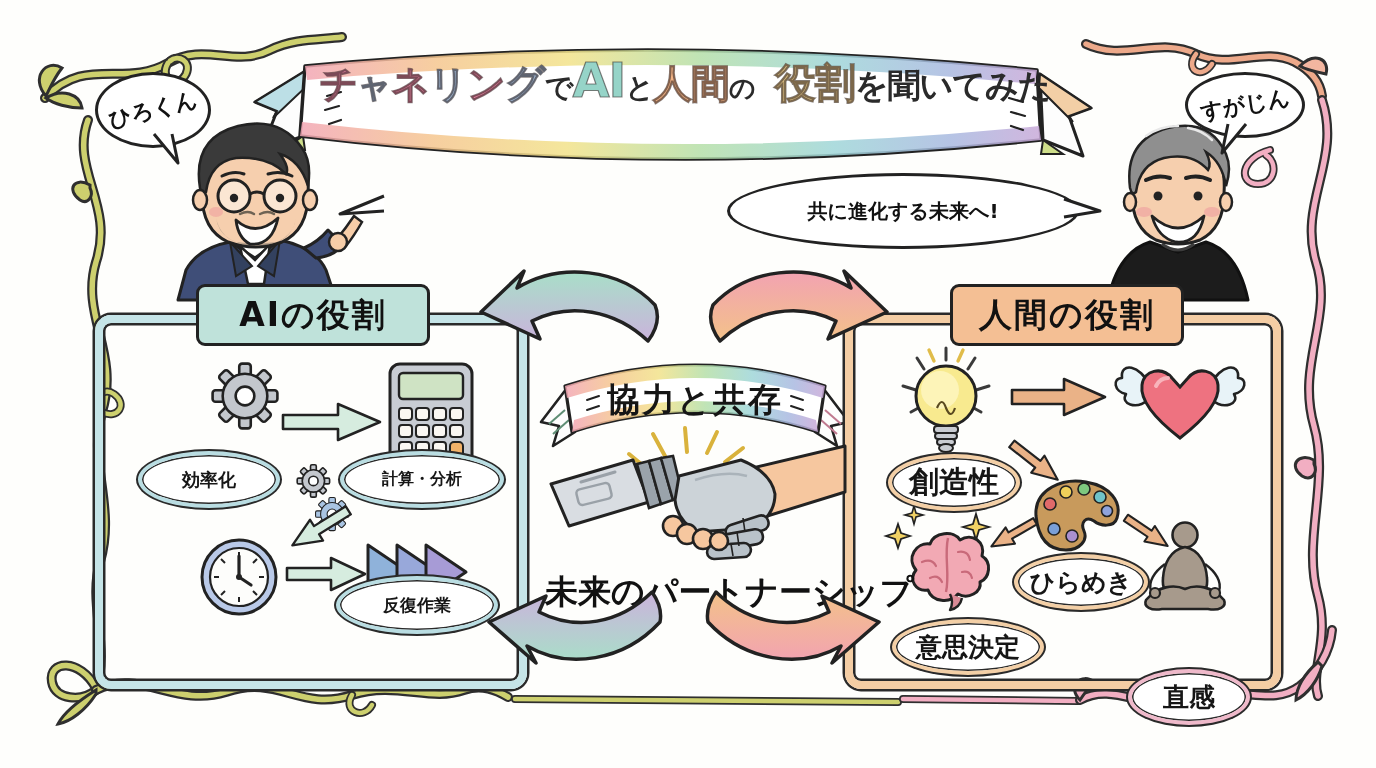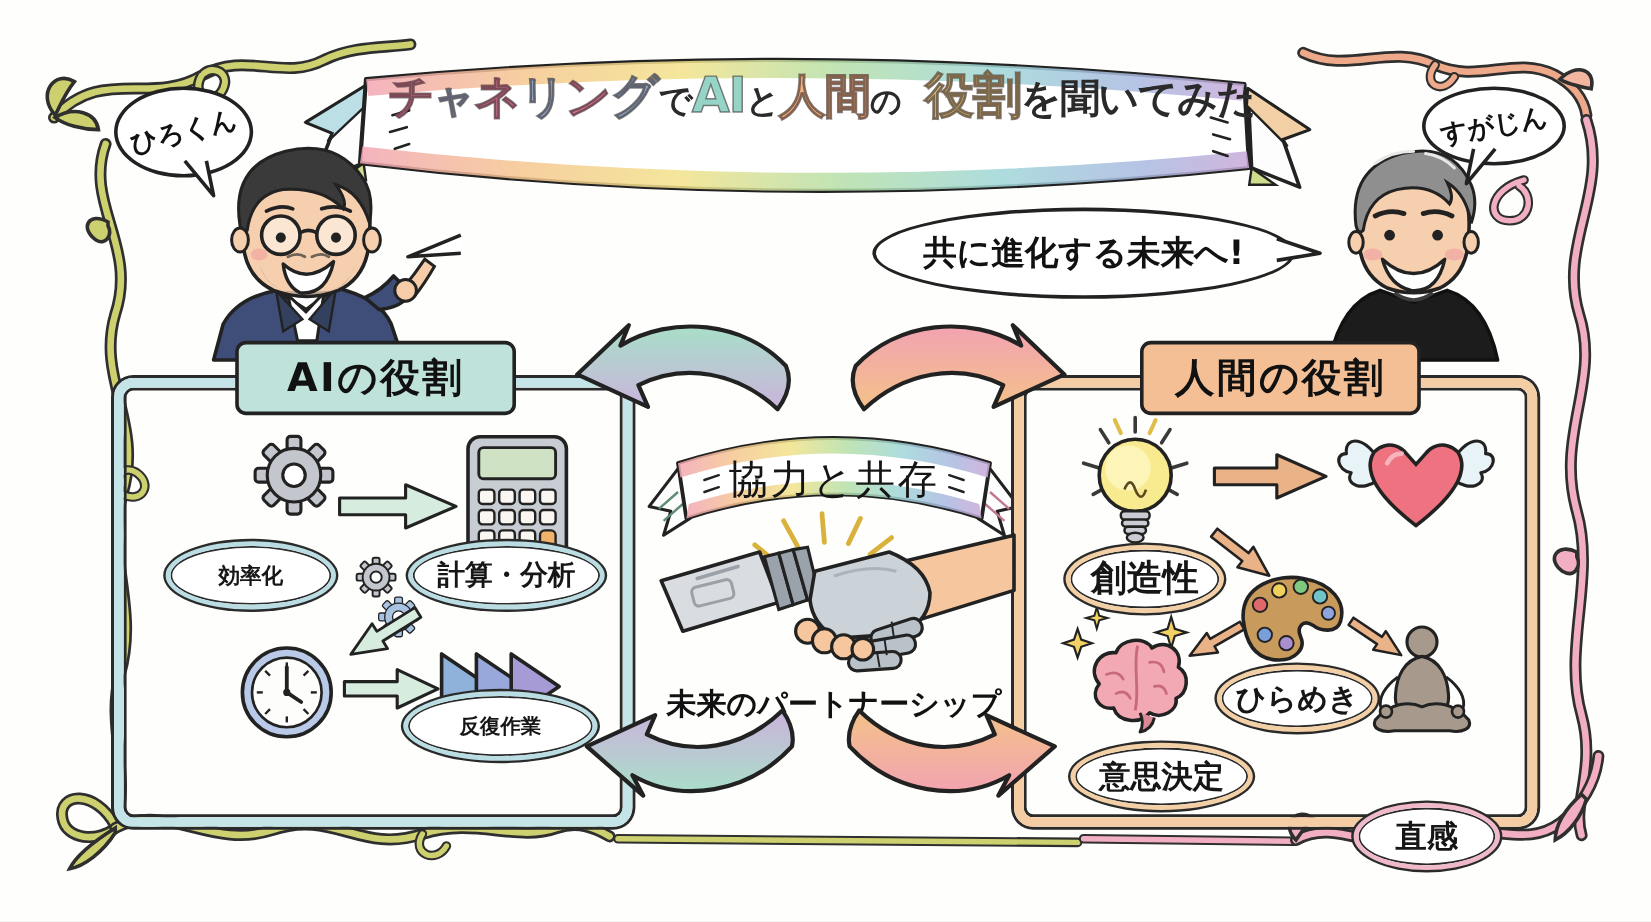--- a/index.html
+++ b/index.html
@@ -47,25 +47,25 @@
   .tail{position:absolute;z-index:7;}
 
   .title-wrap{
     position:absolute;z-index:3;display:flex;align-items:baseline;justify-content:center;
     white-space:nowrap;font-weight:700;letter-spacing:-1px;
   }
   .title-wrap span{display:inline-block;}
   .title-wrap span.outlined{-webkit-text-stroke:1.2px rgba(40,30,30,.55);}
 
   .caption{
-    position:absolute;z-index:4;text-align:center;font-weight:700;font-size:25px;color:#111;
+    position:absolute;z-index:4;text-align:center;font-weight:700;font-size:33px;color:#111;
     letter-spacing:0px;white-space:nowrap;
   }
   .banner-text{
-    position:absolute;z-index:4;text-align:center;font-weight:400;font-size:33px;color:#151515;
+    position:absolute;z-index:4;text-align:center;font-weight:700;font-size:33px;color:#151515;
     letter-spacing:2px;white-space:nowrap;
   }
   .quote{white-space:pre-line;line-height:1.32;}
 </style>
 </head>
 <body>
 
 <div class="canvas">
 
   <svg class="abs" style="left:0;top:0;z-index:1;" width="1376" height="768" viewBox="0 0 1376 768">
@@ -188,21 +188,21 @@
     </g>
   </svg>
   <div class="title-wrap" style="left:320px;top:52px;width:730px;height:58px;">
       <span class="outlined" style="color: rgb(226, 130, 158); font-size: 38px;">チ</span>
       <span class="outlined" style="color: rgb(163, 186, 214); font-size: 34px;">ャ</span>
       <span class="outlined" style="color: rgb(226, 130, 158); font-size: 38px;">ネ</span>
       <span class="outlined" style="color: rgb(163, 186, 214); font-size: 38px;">リ</span>
       <span class="outlined" style="color: rgb(226, 130, 158); font-size: 38px;">ン</span>
       <span class="outlined" style="color: rgb(163, 186, 214); font-size: 40px;">グ</span>
       <span style="color: rgb(42, 42, 42); font-size: 28px;">で</span>
-      <span class="outlined" style="color: rgb(150, 212, 200); font-size: 41px;">AI</span>
+      <span class="outlined" style="color: rgb(150, 212, 200); font-size: 48px;">AI</span>
       <span style="color: rgb(42, 42, 42); font-size: 28px;">と</span>
       <span class="outlined" style="color: rgb(242, 179, 133); font-size: 39px;">人間</span>
       <span style="color: rgb(42, 42, 42); font-size: 26px;">の</span>
       <span class="outlined" style="color: rgb(223, 193, 131); font-size: 41px; margin-left: 20px;">役割</span>
       <span style="color: rgb(42, 42, 42); font-size: 33px;">を聞いてみた</span>
     </div>
 
   <svg class="abs" style="left:140px;top:108px;z-index:3;" width="230" height="192" viewBox="0 0 230 192">
 
     <path d="M38 192 L46 162 Q58 140 90 134 L115 150 L140 132 Q176 140 186 162 L196 192 Z" fill="#3f4e78" stroke="#222" stroke-width="3" stroke-linejoin="round"></path>
@@ -264,21 +264,21 @@
     <polygon points="30,2 6,31 12,2" fill="#fff"></polygon>
       <path d="M30 2 L6 31 L12 2" fill="none" stroke="#222" stroke-width="3" stroke-linejoin="round"></path>
   </svg>
 
   <svg class="tail" style="left:338px;top:192px;" width="48" height="32" viewBox="0 0 48 32">
     <polygon points="46,4 2,22 46,19" fill="#fff"></polygon>
       <path d="M46 4 L2 22 L46 19" fill="none" stroke="#222" stroke-width="3" stroke-linejoin="round"></path>
   </svg>
 
   <div class="bubble" style="left:727px;top:173px;width:346px;height:70px;">
-    <span class="quote" style="font-size:28px;">共に進化する未来へ!</span>
+    <span class="quote" style="font-size:20px;">共に進化する未来へ!</span>
   </div>
   <svg class="tail" style="left:1062px;top:196px;" width="42" height="28" viewBox="0 0 42 28">
     <polygon points="2,3 38,15 2,21" fill="#fff"></polygon>
       <path d="M2 3 L38 15 L2 21" fill="none" stroke="#222" stroke-width="3" stroke-linejoin="round"></path>
   </svg>
 
   <div class="panel ai" style="left:95px;top:315px;width:416px;height:358px;"></div>
   <div class="hdr ai" style="left:196px;top:284px;width:228px;height:56px;text-align:right;">
     <span>AIの役割</span>
   </div>
@@ -362,21 +362,21 @@
       <rect x="11" y="97" width="13" height="12" rx="3"></rect>
         <rect x="28" y="97" width="13" height="12" rx="3"></rect>
         <rect x="45" y="97" width="13" height="12" rx="3"></rect>
       <rect x="62" y="80" width="13" height="29" rx="4" fill="#f2b269"></rect>
     </g>
   </svg>
 
   <div class="oval teal" style="left:138px;top:451px;width:134px;height:49px;font-size:18px;">
     <span>効率化</span>
   </div>
-  <div class="oval teal" style="left:340px;top:451px;width:156px;height:49px;font-size:23px;">
+  <div class="oval teal" style="left:340px;top:451px;width:156px;height:49px;font-size:16px;">
     <span>計算・分析</span>
   </div>
 
   <svg class="abs" style="left:270px;top:495px;z-index:3;" width="100" height="70" viewBox="0 0 100 70">
     <g transform="translate(50,33) rotate(148) scale(0.68) translate(-49,-20)">
       <polygon points="0,13 55,13 55,2 97,20 55,38 55,27 0,27" fill="#d6ecdf" stroke="#222" stroke-width="3.4" stroke-linejoin="round"></polygon>
     </g>
   </svg>
 
   <svg class="abs" style="left:198px;top:536px;z-index:3;" width="82" height="82" viewBox="0 0 82 82">

